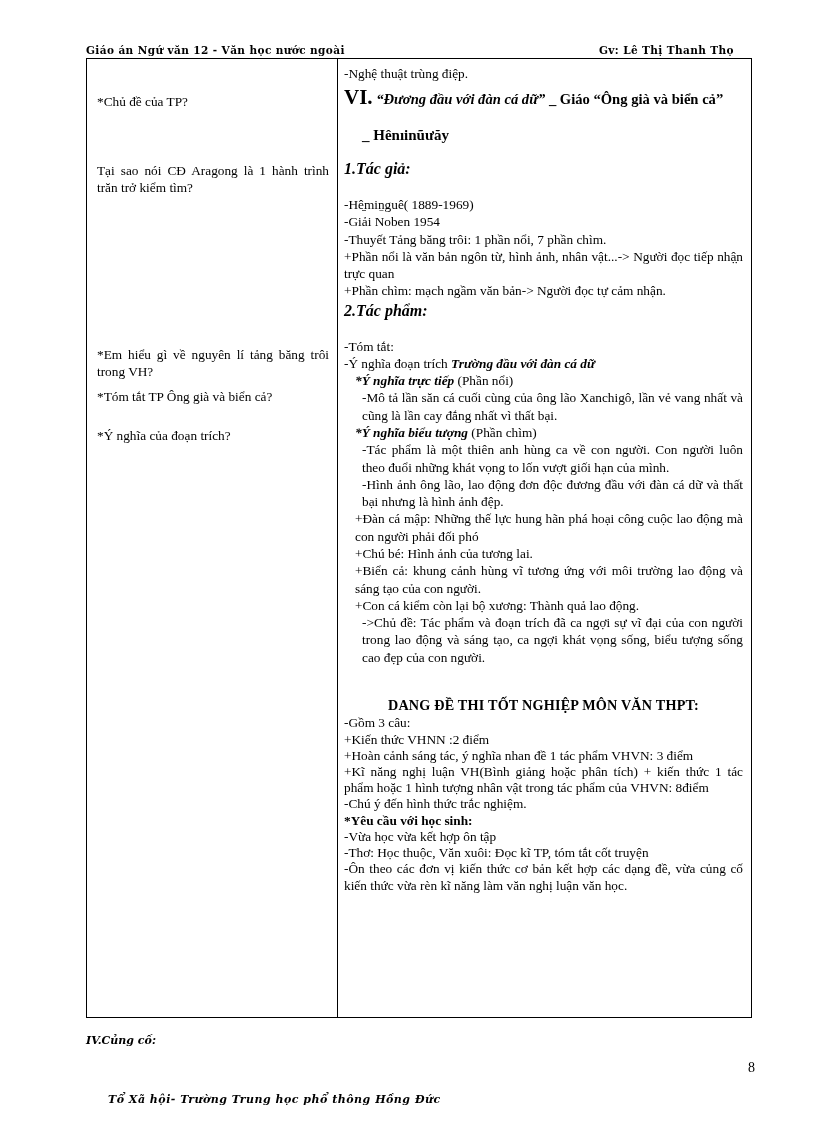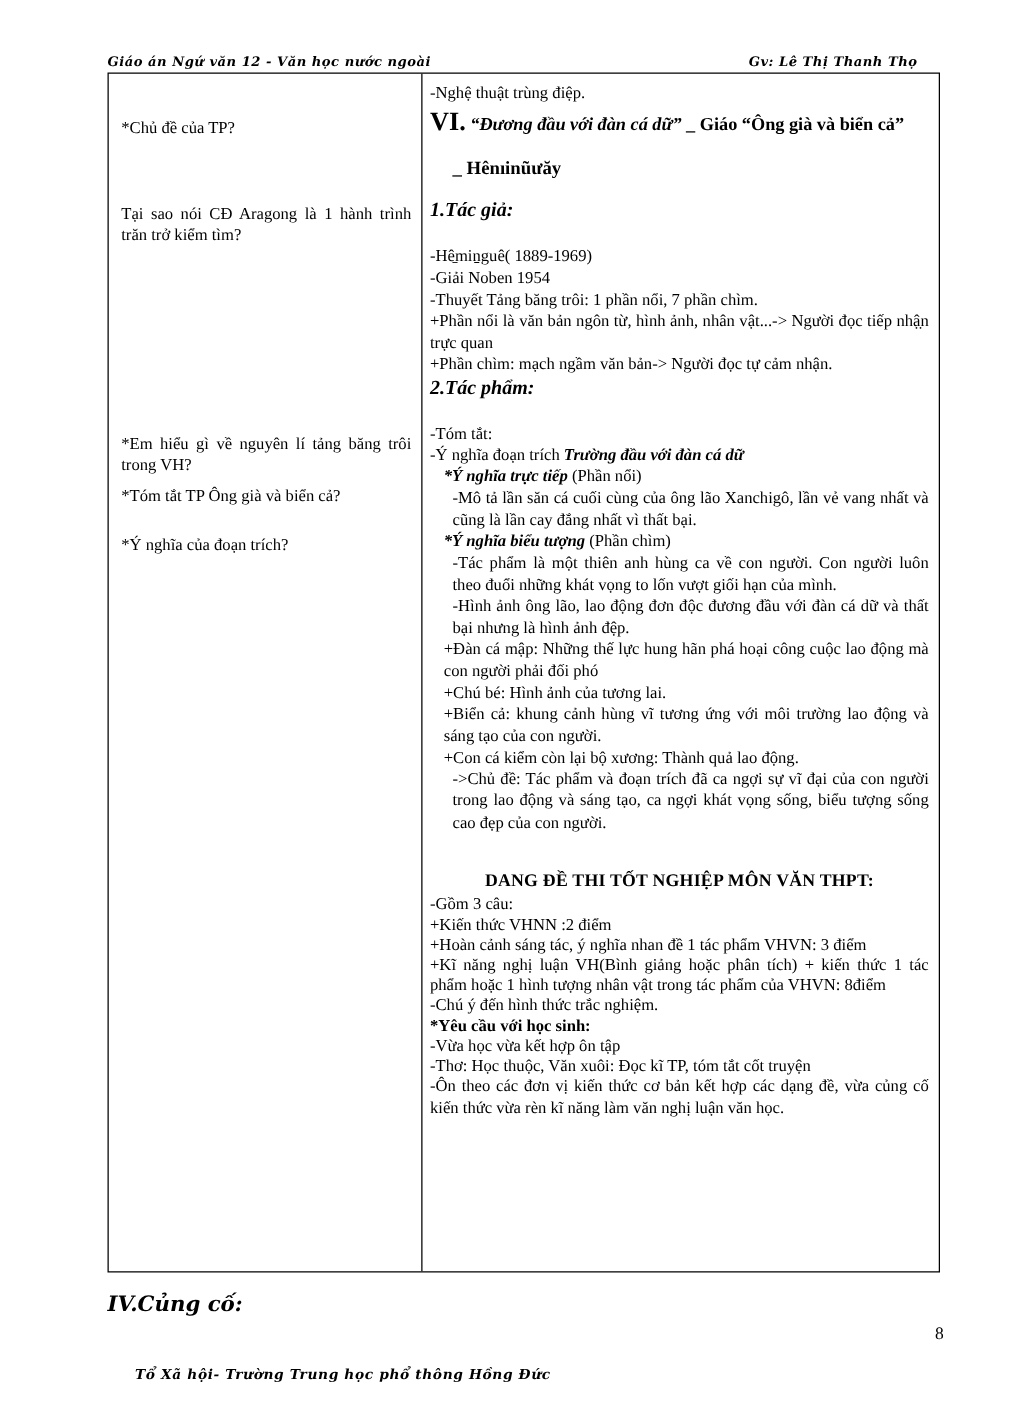--- a/index.html
+++ b/index.html
@@ -25,21 +25,20 @@
   
   .doc-header {
     position: absolute;
     top: 44px;
     left: 86px;
     width: 648px;
     display: flex;
     justify-content: space-between;
     align-items: baseline;
     font-family: "DejaVu Serif", serif;
-    font-style: italic;
     font-weight: bold;
     font-size: 10.5px;
     letter-spacing: 0.4px;
   }
   .doc-header .left { white-space: nowrap; }
   .doc-header .right { white-space: nowrap; }
 
   
   .tbl {
     position: absolute;
@@ -117,21 +116,21 @@
   .tight { line-height: 1.22; }
 
   
   .cungco {
     position: absolute;
     top: 1034px;
     left: 86px;
     font-family: "DejaVu Serif", serif;
     font-style: italic;
     font-weight: bold;
-    font-size: 17px;
+    font-size: 11px;
   }
   .pageno {
     position: absolute;
     top: 1060px;
     left: 748px;
     font-size: 14px;
   }
   .doc-footer {
     position: absolute;
     top: 1093px;

